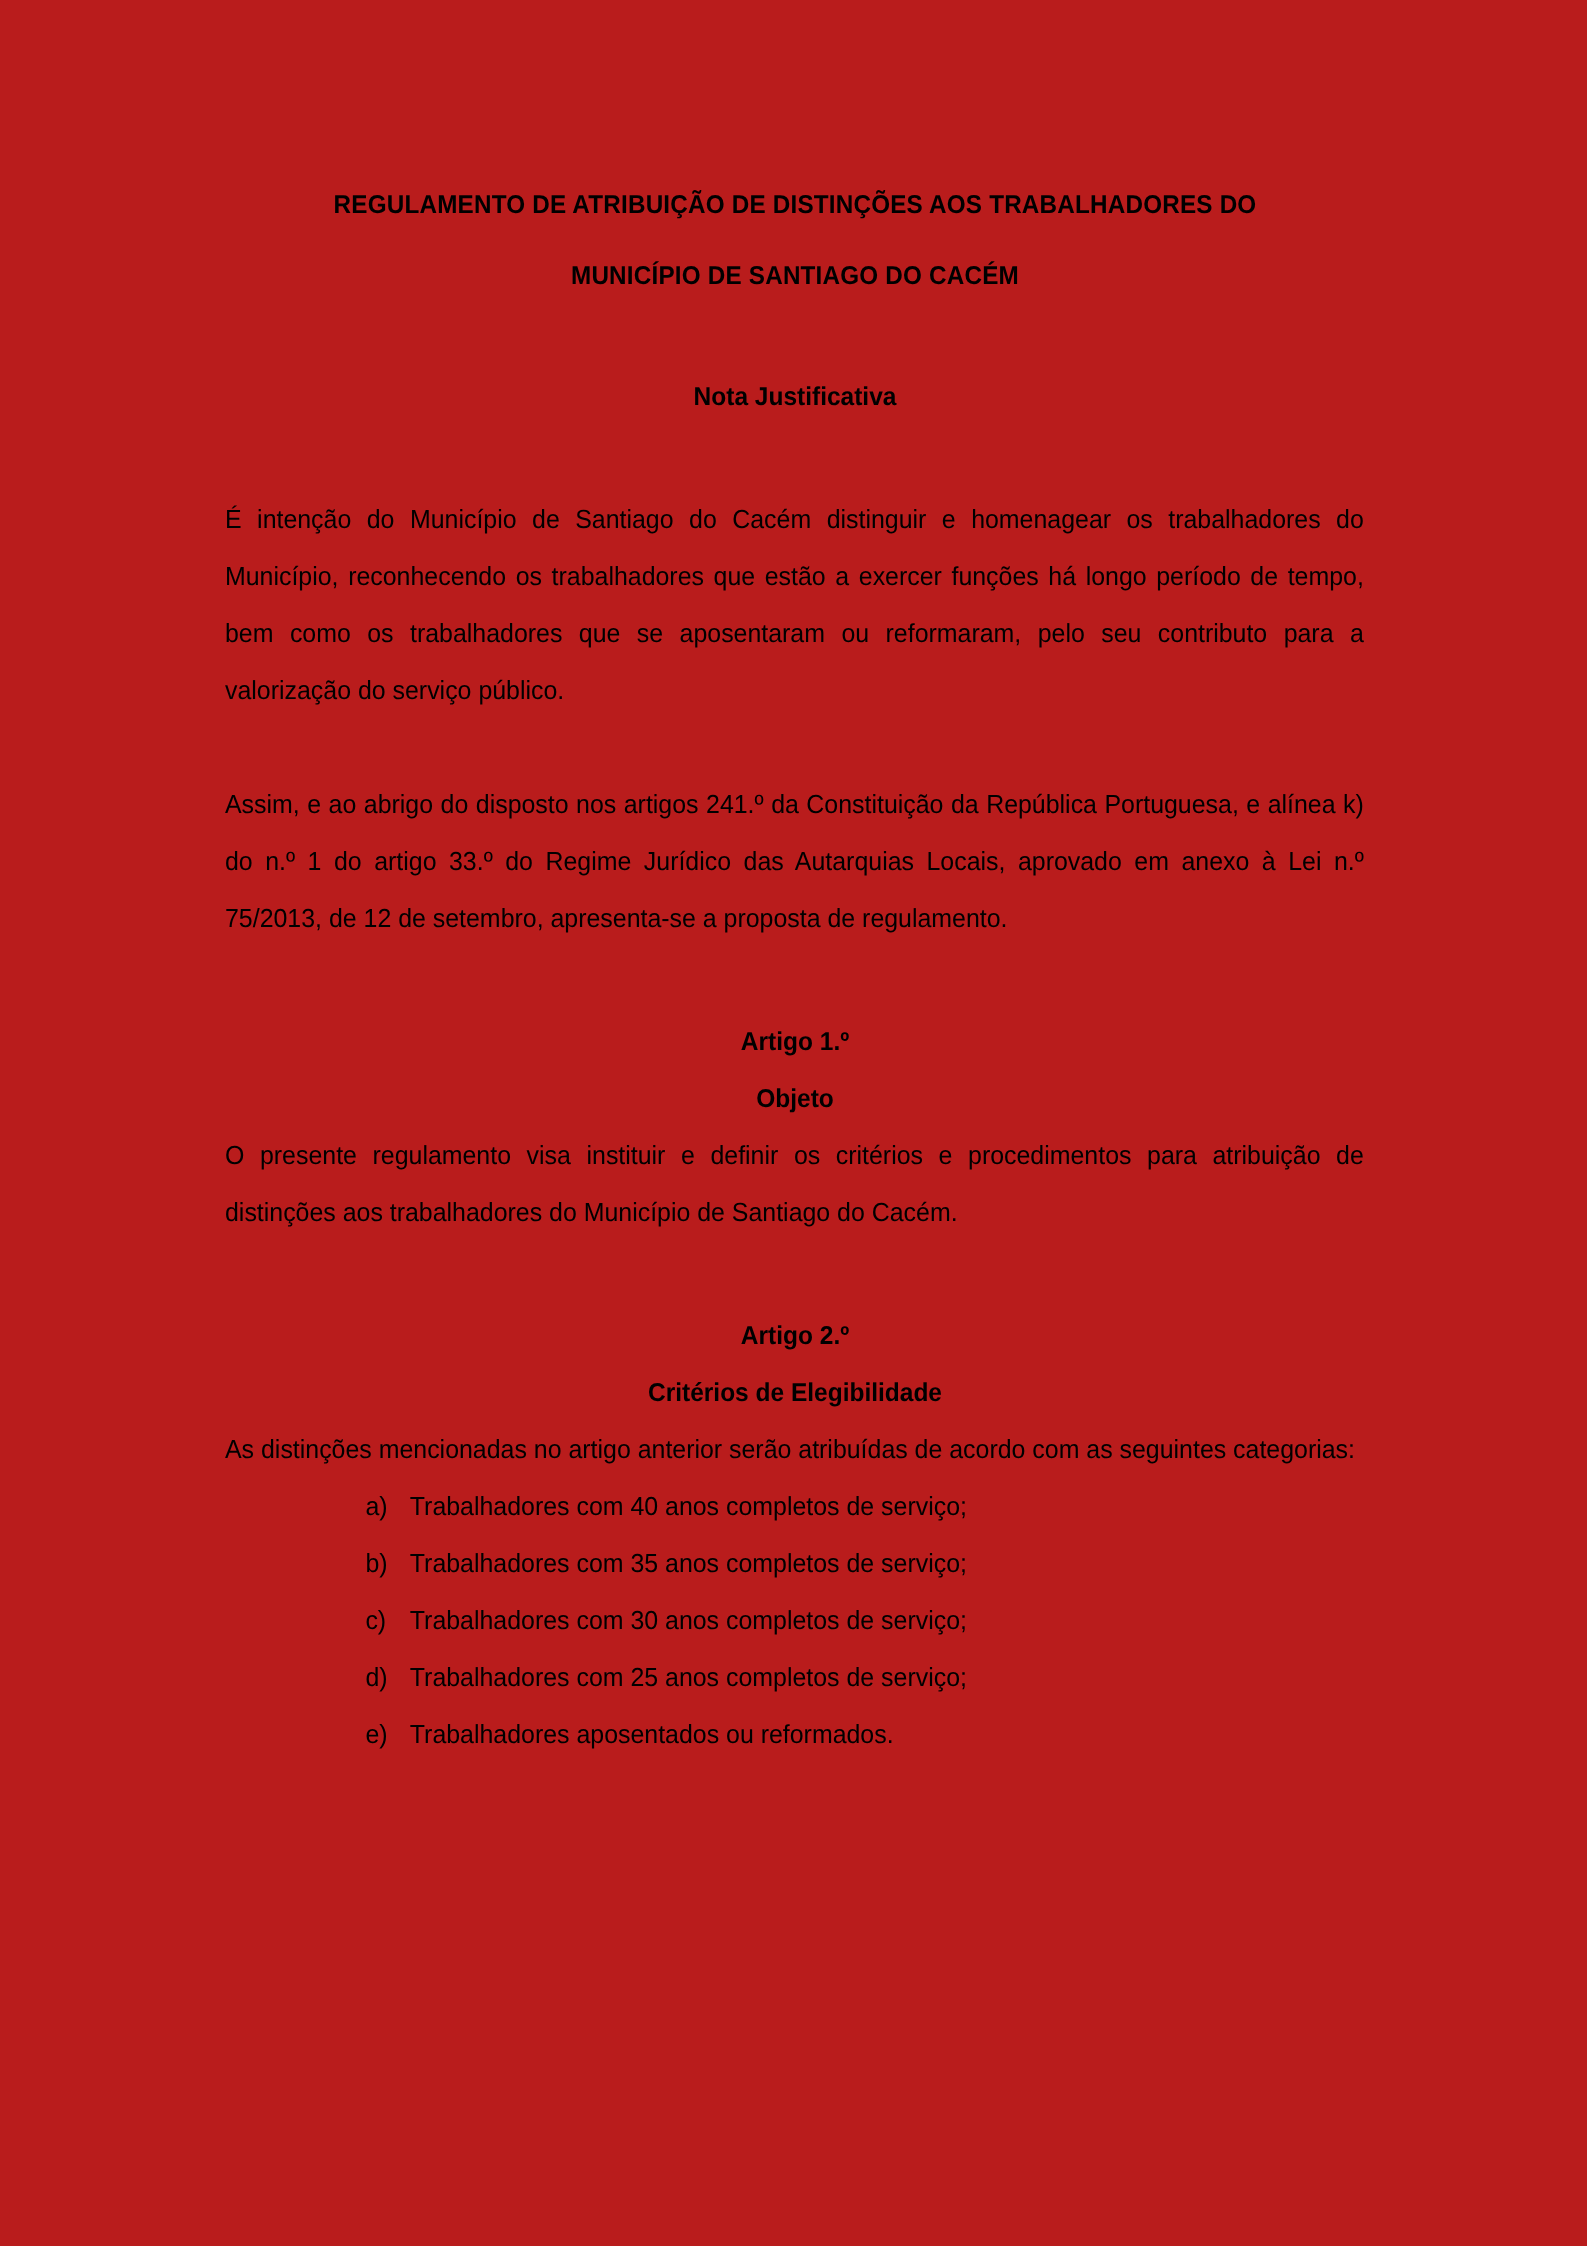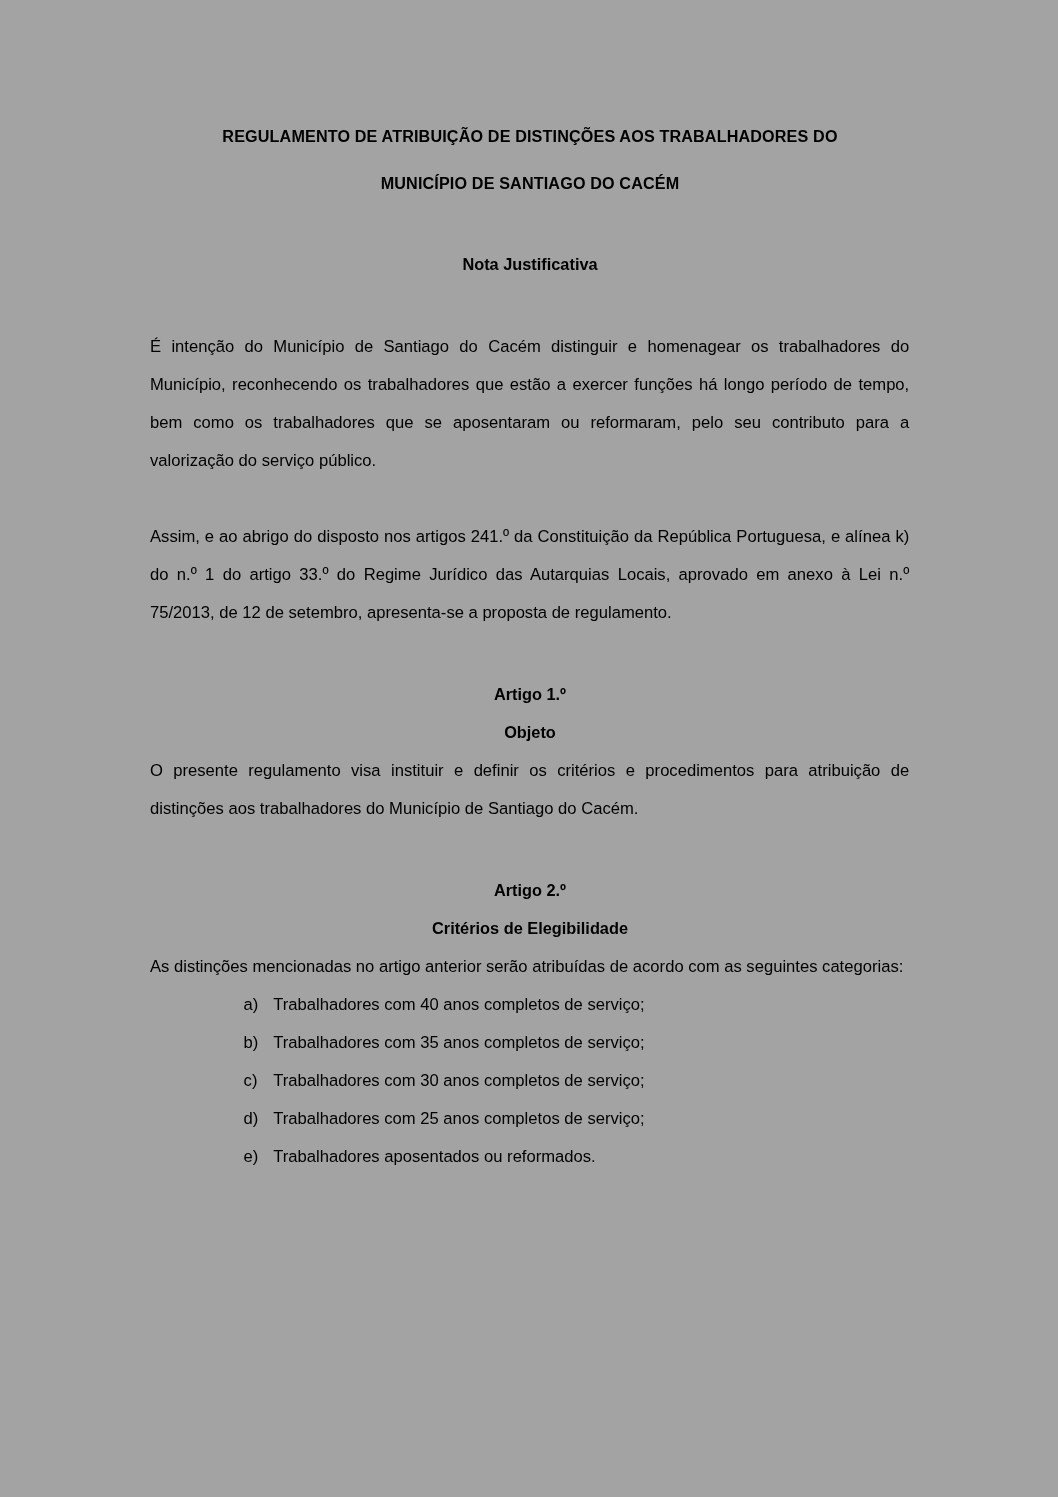--- a/index.html
+++ b/index.html
@@ -5,21 +5,21 @@
 <style>
   html, body {
     margin: 0;
     padding: 0;
     background: #ffffff;
   }
   .page {
     position: relative;
     width: 1058px;
     height: 1497px;
-    background: #a3a3a3;
+    background: #b91c1c;
     margin: 0 auto;
     overflow: hidden;
     font-family: "Liberation Sans", "DejaVu Sans", sans-serif;
     color: #000000;
     -webkit-font-smoothing: antialiased;
   }
   .content {
     position: absolute;
     left: 150px;
     top: 113px;

